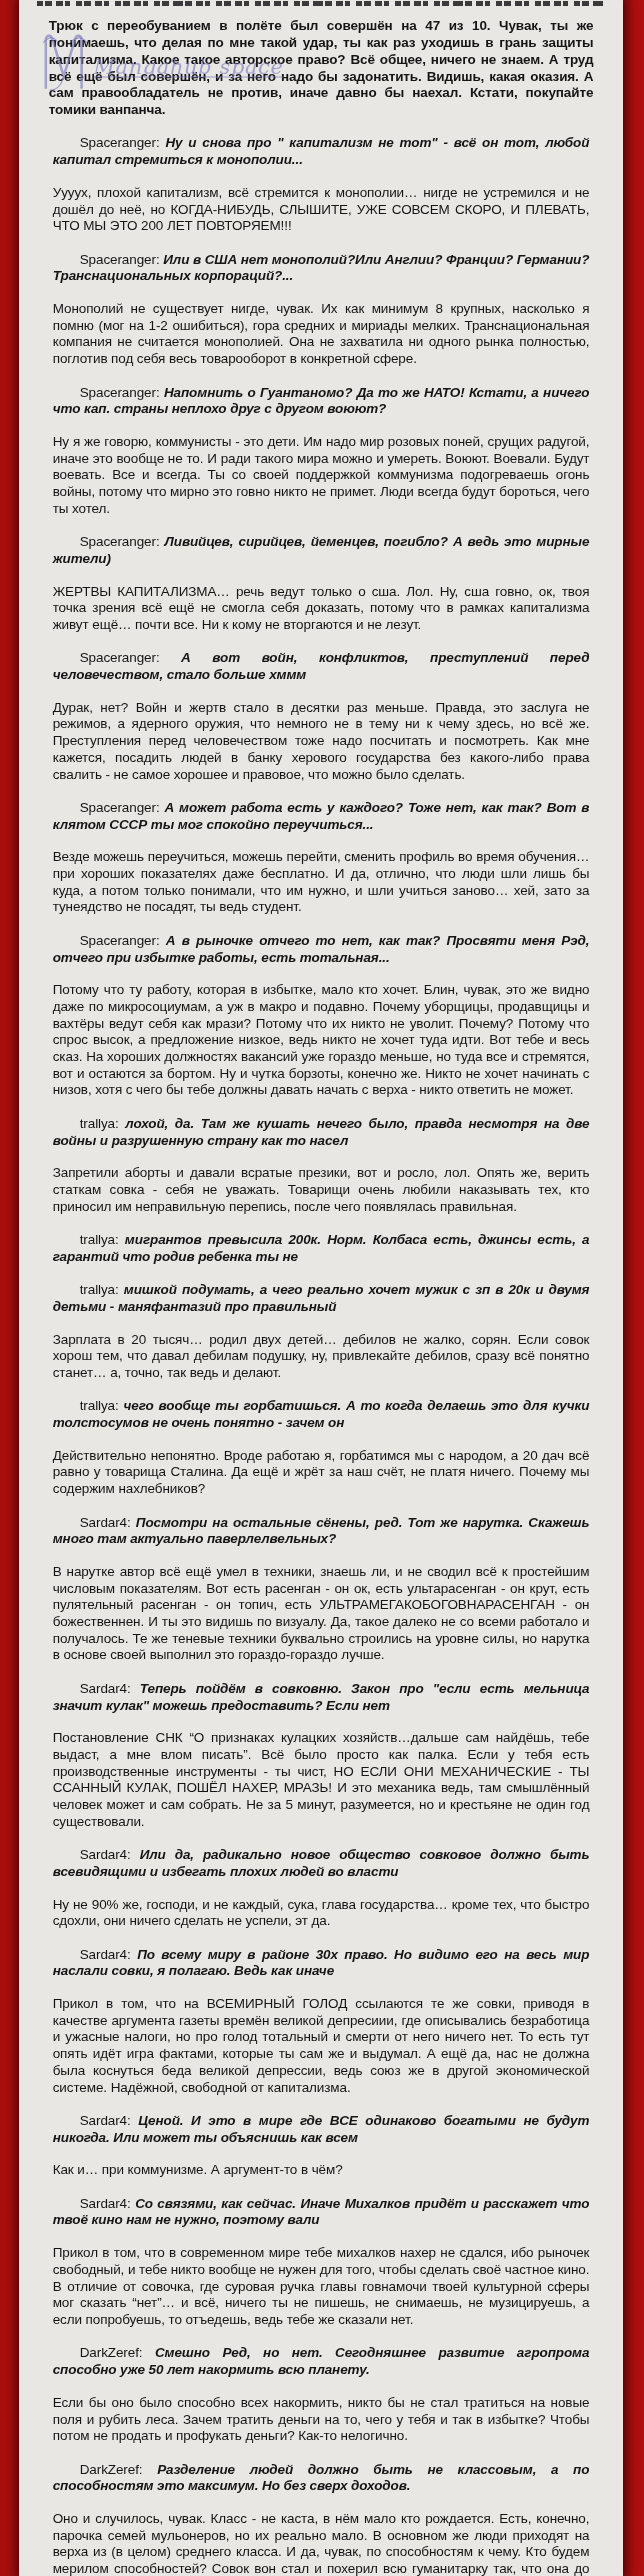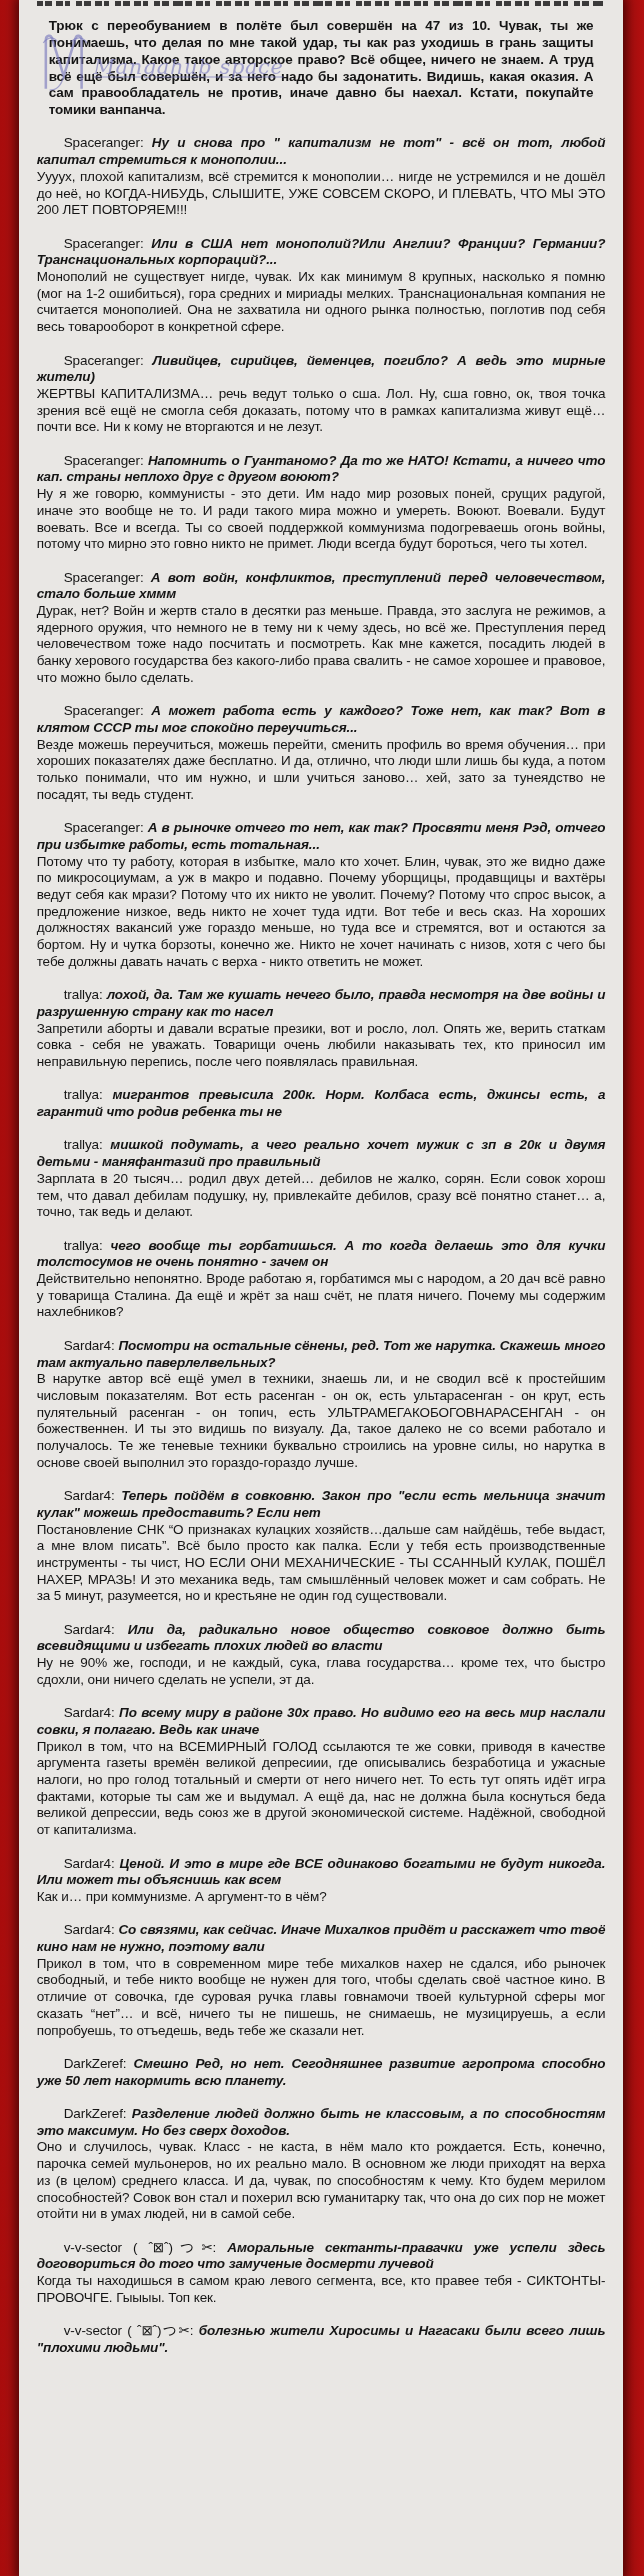--- a/index.html
+++ b/index.html
@@ -9,21 +9,21 @@
   .side-border.left{width:19.3px;}
   .side-border.right{width:20.6px;}
   .content{position:relative;flex:1 1 auto;background:#e9e7e4;
     box-shadow:0 0 10.3px 3.9px rgba(25,0,0,.65);
     padding:1.3px 18px 0 17.4px;color:#151515;
     font-size:13.5px;line-height:16.7px;letter-spacing:-0.1px;text-align:justify;}
   .cut-strip{height:5.2px;margin:0 1.3px 1.9px 0;opacity:.85;
     background:
       repeating-linear-gradient(90deg,#1c1c1c 0 5.8px,transparent 5.8px 8.4px,#1c1c1c 8.4px 15.5px,transparent 15.5px 19.3px,#1c1c1c 19.3px 26.4px,transparent 26.4px 28px,#1c1c1c 28px 33px,transparent 33px 39px);
     background-size:140px 5.2px;}
-  p{margin:0;}
+  p{margin:16px;}
   .intro{margin:12px;font-weight:bold;}
   .comment{margin-top:16.7px;}
   .quote{text-indent:27px;}
   .quote .qtext{font-weight:bold;font-style:italic;}
   .author{font-weight:normal;font-style:normal;}
   .watermark{position:absolute;top:31px;left:23px;pointer-events:none;z-index:5;
     display:flex;align-items:flex-start;color:rgba(118,118,188,.62);}
   .wm-logo{width:46px;height:62px;flex:0 0 auto;}
   .wm-text{font-family:"DejaVu Serif",serif;font-style:italic;font-size:21px;
     margin:28px 0 0 5.2px;letter-spacing:0.6px;text-decoration:underline;
@@ -57,27 +57,27 @@
     <p class="quote"><span class="author">Spaceranger: </span><span class="qtext">Ну и снова про " капитализм не тот" - всё он тот, любой капитал стремиться к монополии...</span></p>
     <p class="reply">Уууух, плохой капитализм, всё стремится к монополии… нигде не устремился и не дошёл до неё, но КОГДА-НИБУДЬ, СЛЫШИТЕ, УЖЕ СОВСЕМ СКОРО, И ПЛЕВАТЬ, ЧТО МЫ ЭТО 200 ЛЕТ ПОВТОРЯЕМ!!!</p>
   </div>
 
   <div class="comment">
     <p class="quote"><span class="author">Spaceranger: </span><span class="qtext">Или в США нет монополий?Или Англии? Франции? Германии?Транснациональных корпораций?...</span></p>
     <p class="reply">Монополий не существует нигде, чувак. Их как минимум 8 крупных, насколько я помню (мог на 1-2 ошибиться), гора средних и мириады мелких. Транснациональная компания не считается монополией. Она не захватила ни одного рынка полностью, поглотив под себя весь товарооборот в конкретной сфере.</p>
   </div>
 
   <div class="comment">
-    <p class="quote"><span class="author">Spaceranger: </span><span class="qtext">Ливийцев, сирийцев, йеменцев, погибло? А ведь это мирные жители)</span></p>
-    <p class="reply">ЖЕРТВЫ КАПИТАЛИЗМА… речь ведут только о сша. Лол. Ну, сша говно, ок, твоя точка зрения всё ещё не смогла себя доказать, потому что в рамках капитализма живут ещё… почти все. Ни к кому не вторгаются и не лезут.</p>
+    <p class="quote"><span class="author">Spaceranger: </span><span class="qtext">Напомнить о Гуантаномо? Да то же НАТО! Кстати, а ничего что кап. страны неплохо друг с другом воюют?</span></p>
+    <p class="reply">Ну я же говорю, коммунисты - это дети. Им надо мир розовых поней, срущих радугой, иначе это вообще не то. И ради такого мира можно и умереть. Воюют. Воевали. Будут воевать. Все и всегда. Ты со своей поддержкой коммунизма подогреваешь огонь войны, потому что мирно это говно никто не примет. Люди всегда будут бороться, чего ты хотел.</p>
   </div>
 
   <div class="comment">
-    <p class="quote"><span class="author">Spaceranger: </span><span class="qtext">Напомнить о Гуантаномо? Да то же НАТО! Кстати, а ничего что кап. страны неплохо друг с другом воюют?</span></p>
-    <p class="reply">Ну я же говорю, коммунисты - это дети. Им надо мир розовых поней, срущих радугой, иначе это вообще не то. И ради такого мира можно и умереть. Воюют. Воевали. Будут воевать. Все и всегда. Ты со своей поддержкой коммунизма подогреваешь огонь войны, потому что мирно это говно никто не примет. Люди всегда будут бороться, чего ты хотел.</p>
+    <p class="quote"><span class="author">Spaceranger: </span><span class="qtext">Ливийцев, сирийцев, йеменцев, погибло? А ведь это мирные жители)</span></p>
+    <p class="reply">ЖЕРТВЫ КАПИТАЛИЗМА… речь ведут только о сша. Лол. Ну, сша говно, ок, твоя точка зрения всё ещё не смогла себя доказать, потому что в рамках капитализма живут ещё… почти все. Ни к кому не вторгаются и не лезут.</p>
   </div>
 
   <div class="comment">
     <p class="quote"><span class="author">Spaceranger: </span><span class="qtext">А вот войн, конфликтов, преступлений перед человечеством, стало больше хммм</span></p>
     <p class="reply">Дурак, нет? Войн и жертв стало в десятки раз меньше. Правда, это заслуга не режимов, а ядерного оружия, что немного не в тему ни к чему здесь, но всё же. Преступления перед человечеством тоже надо посчитать и посмотреть. Как мне кажется, посадить людей в банку херового государства без какого-либо права свалить - не самое хорошее и правовое, что можно было сделать.</p>
   </div>
 
   <div class="comment">
     <p class="quote"><span class="author">Spaceranger: </span><span class="qtext">А может работа есть у каждого? Тоже нет, как так? Вот в клятом СССР ты мог спокойно переучиться...</span></p>
     <p class="reply">Везде можешь переучиться, можешь перейти, сменить профиль во время обучения… при хороших показателях даже бесплатно. И да, отлично, что люди шли лишь бы куда, а потом только понимали, что им нужно, и шли учиться заново… хей, зато за тунеядство не посадят, ты ведь студент.</p>
@@ -133,20 +133,21 @@
     <p class="reply">Как и… при коммунизме. А аргумент-то в чём?</p>
   </div>
 
   <div class="comment">
     <p class="quote"><span class="author">Sardar4: </span><span class="qtext">Со связями, как сейчас. Иначе Михалков придёт и расскажет что твоё кино нам не нужно, поэтому вали</span></p>
     <p class="reply">Прикол в том, что в современном мире тебе михалков нахер не сдался, ибо рыночек свободный, и тебе никто вообще не нужен для того, чтобы сделать своё частное кино. В отличие от совочка, где суровая ручка главы говнамочи твоей культурной сферы мог сказать “нет”… и всё, ничего ты не пишешь, не снимаешь, не музицируешь, а если попробуешь, то отъедешь, ведь тебе же сказали нет.</p>
   </div>
 
   <div class="comment">
     <p class="quote"><span class="author">DarkZeref: </span><span class="qtext">Смешно Ред, но нет. Сегодняшнее развитие агропрома способно уже 50 лет накормить всю планету.</span></p>
+    <p class="reply">Если бы оно было способно всех накормить, никто бы не стал тратиться на новые поля и рубить леса. Зачем тратить деньги на то, чего у тебя и так в избытке? Чтобы потом не продать и профукать деньги? Как-то нелогично.</p>
   </div>
 
   <div class="comment">
     <p class="quote"><span class="author">DarkZeref: </span><span class="qtext">Разделение людей должно быть не классовым, а по способностям это максимум. Но без сверх доходов.</span></p>
     <p class="reply">Оно и случилось, чувак. Класс - не каста, в нём мало кто рождается. Есть, конечно, парочка семей мульонеров, но их реально мало. В основном же люди приходят на верха из (в целом) среднего класса. И да, чувак, по способностям к чему. Кто будем мерилом способностей? Совок вон стал и похерил всю гуманитарку так, что она до сих пор не может отойти ни в умах людей, ни в самой себе.</p>
   </div>
 
   <div class="comment">
     <p class="quote"><span class="author">v-v-sector ( ˆ⊠ˆ)つ✂: </span><span class="qtext">Аморальные сектанты-правачки уже успели здесь договориться до того что замученые досмерти лучевой</span></p>
     <p class="reply">Когда ты находишься в самом краю левого сегмента, все, кто правее тебя - СИКТОНТЫ-ПРОВОЧГЕ. Гыыыы. Топ кек.</p>

